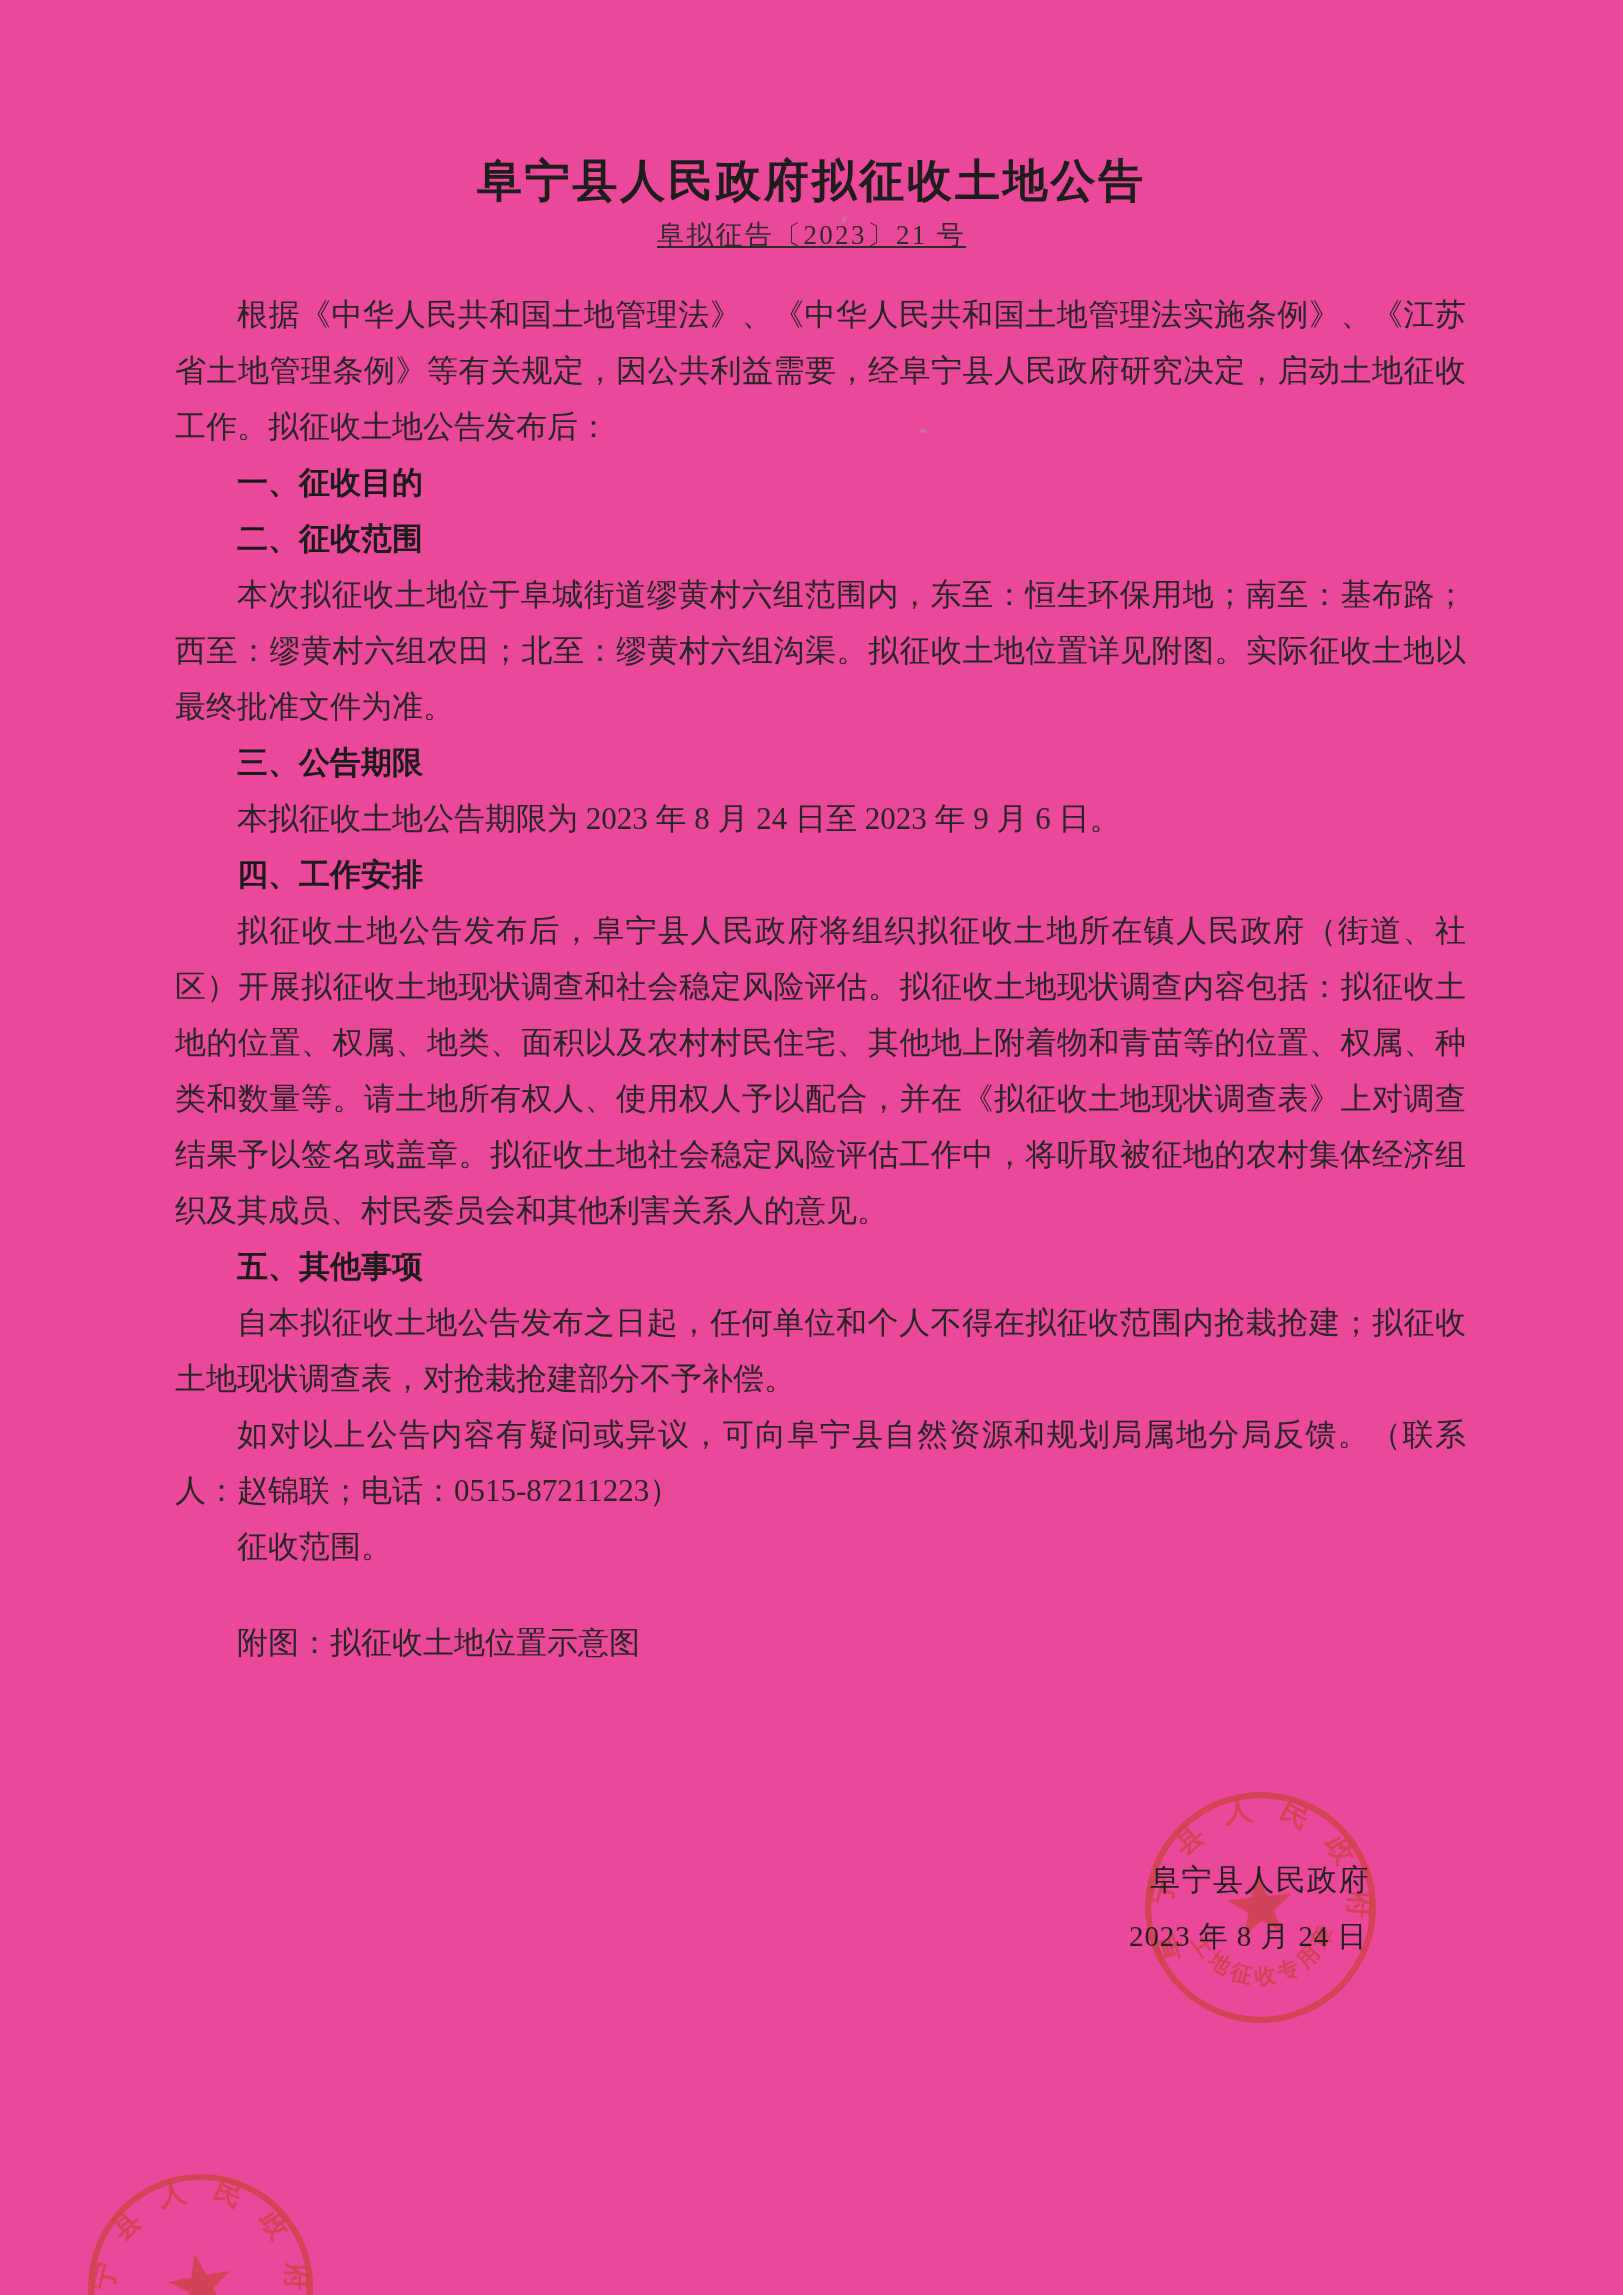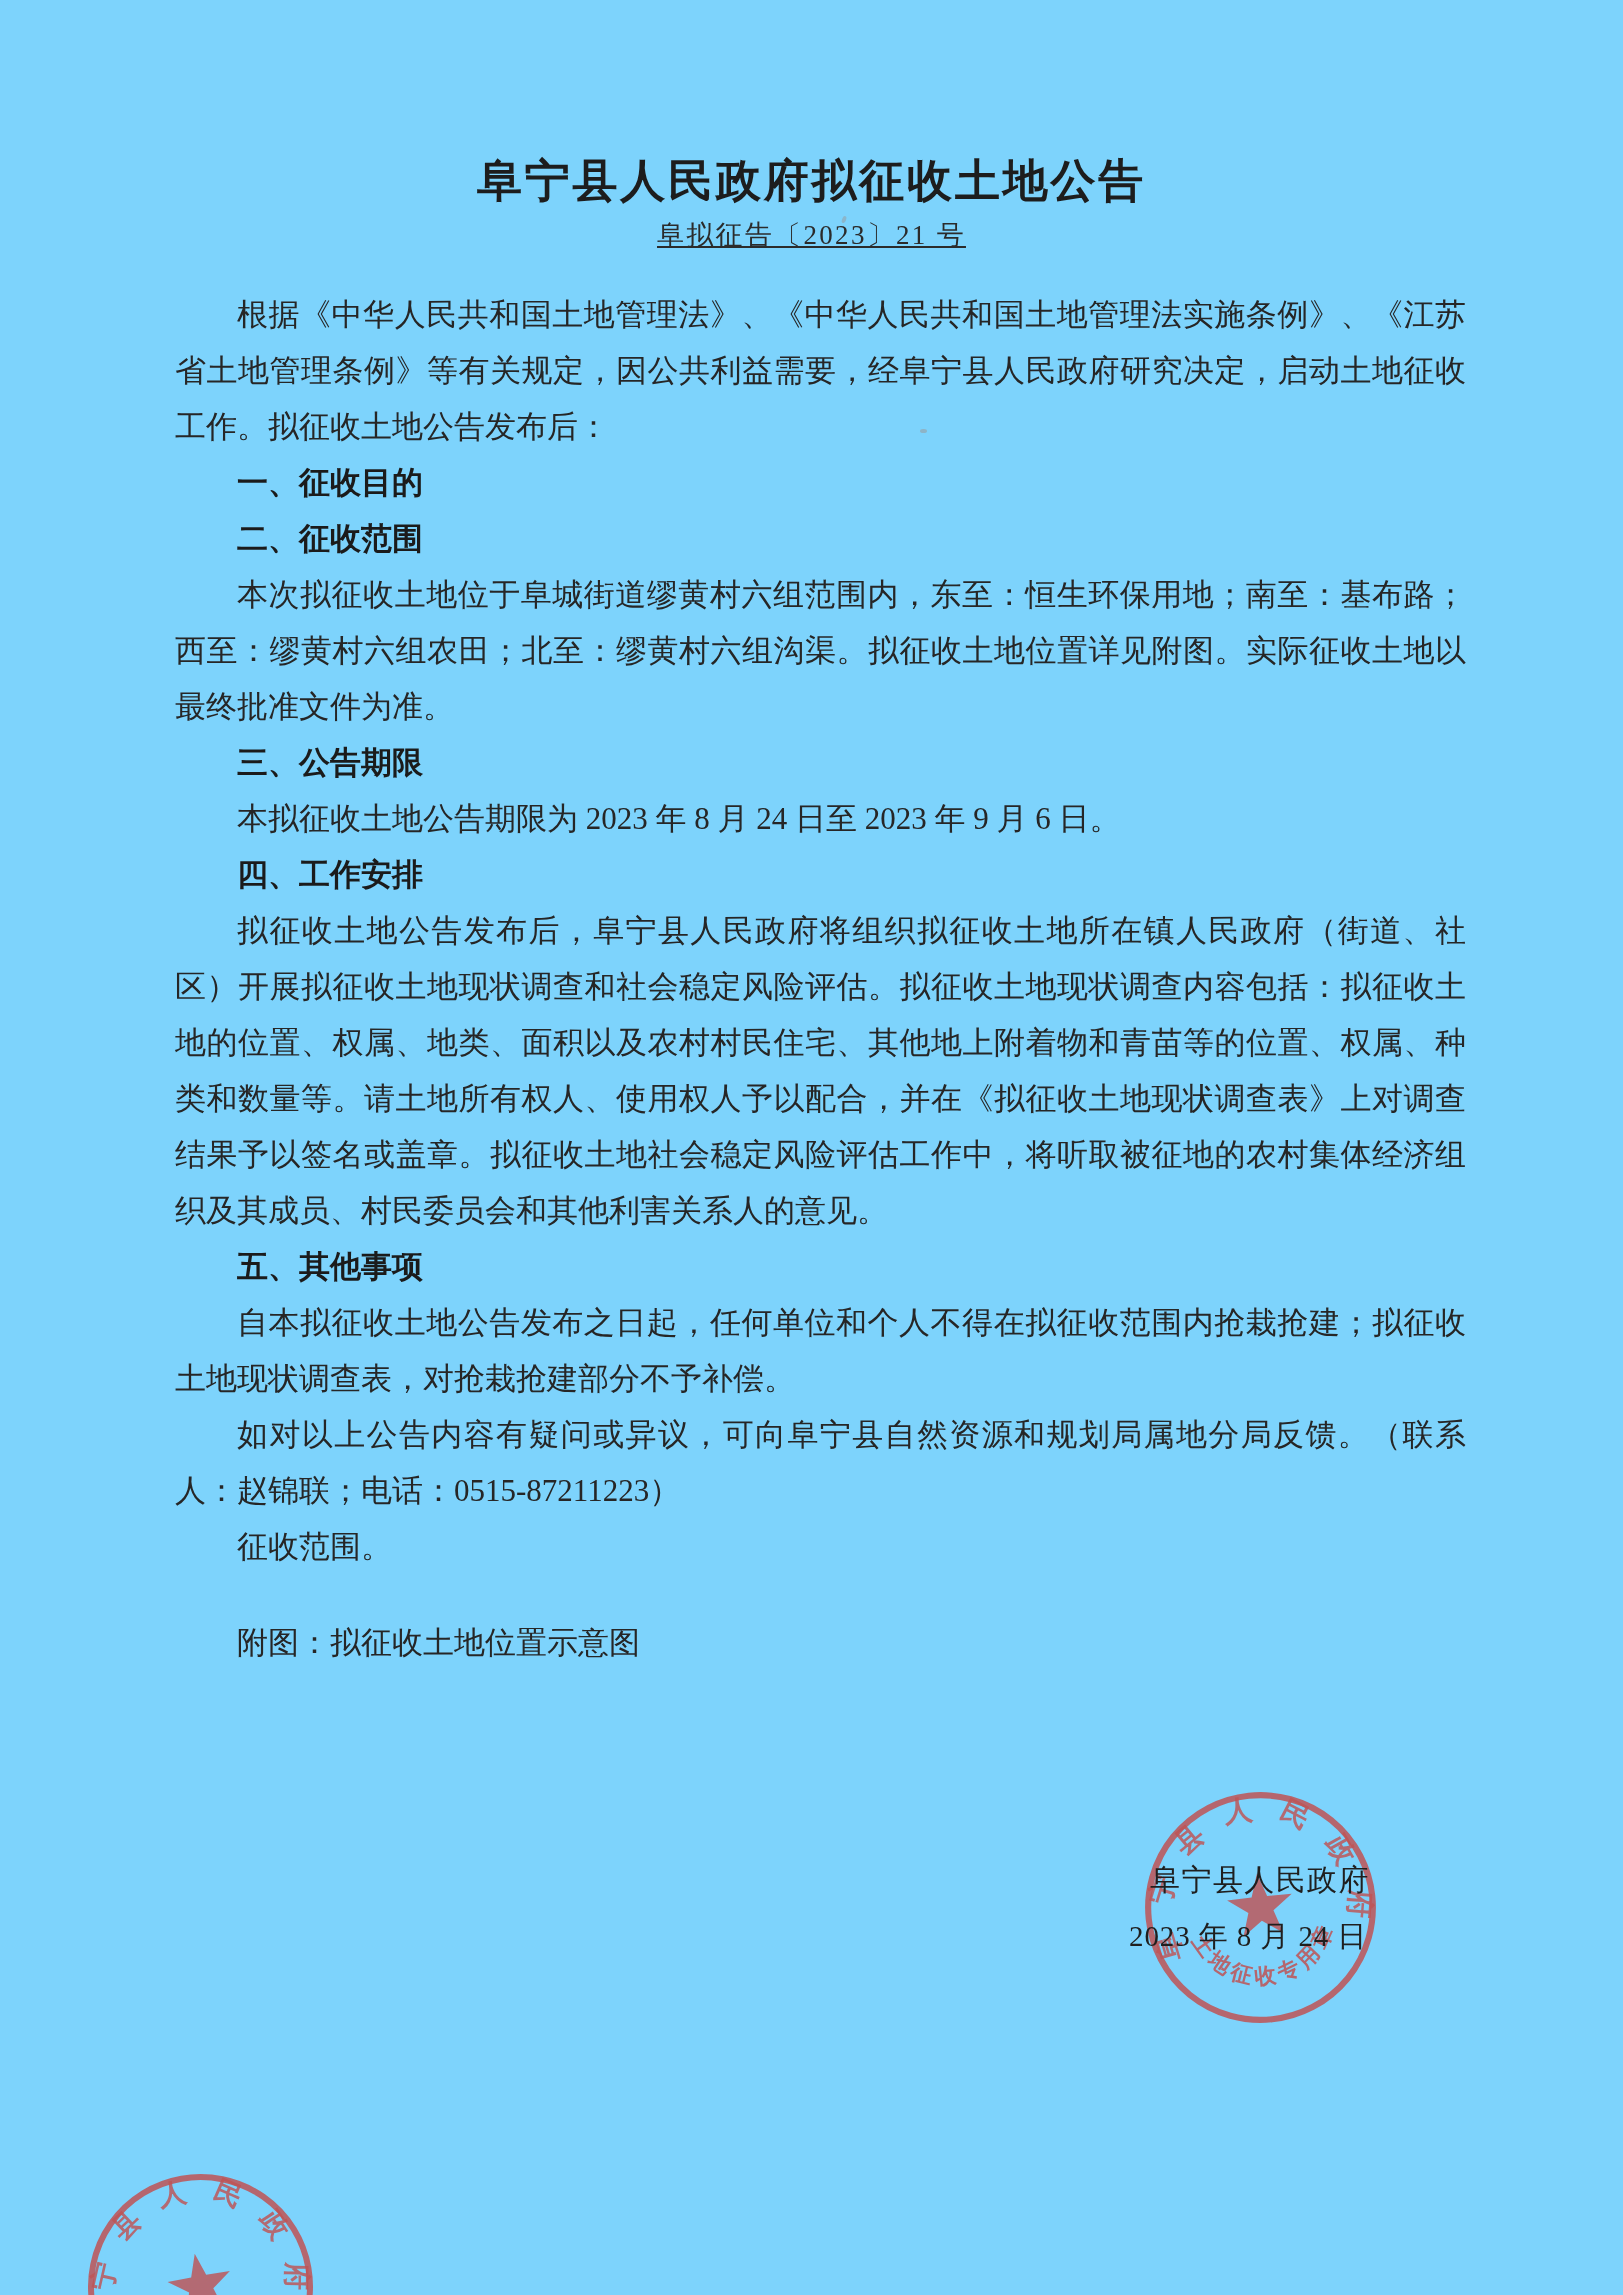--- a/index.html
+++ b/index.html
@@ -1,21 +1,21 @@
 <!DOCTYPE html>
 <html style="font-size:7.4px"><head>
 <meta charset="utf-8">
 <style>
   html, body { margin: 0; padding: 0; background: #ffffff; }
 
   .page {
     position: relative;
     width: 1623px;
     height: 2295px;
-    background: #7dd3fc;
+    background: #ec4899;
     overflow: hidden;
     font-family: "Liberation Serif", serif;
     color: #262626;
   }
 
   .title {
     position: absolute;
     top: 151px;
     left: 0;
     width: 100%;

